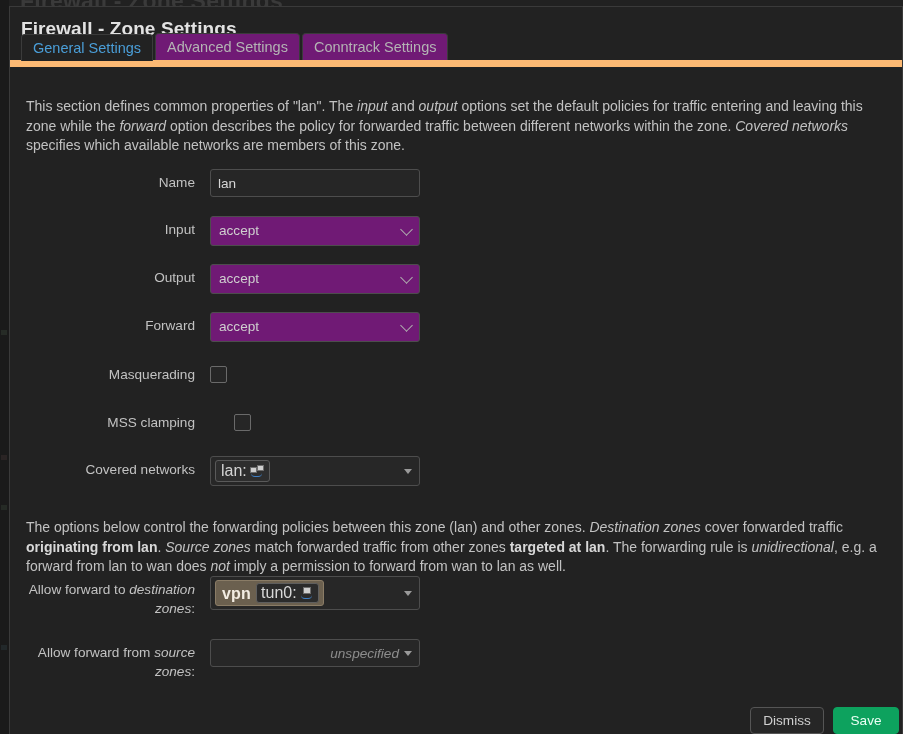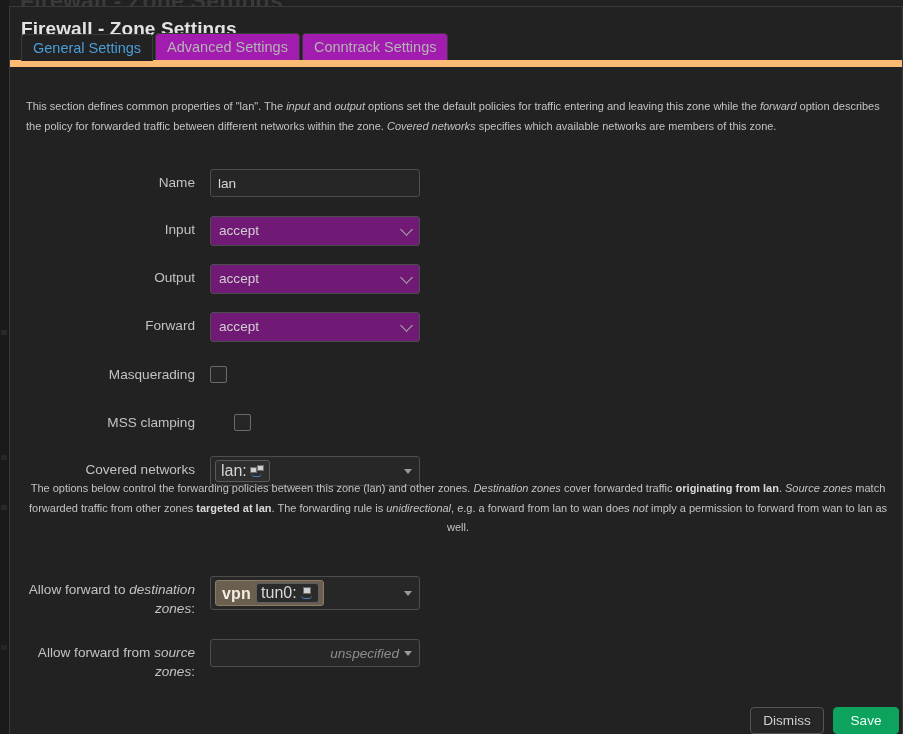--- a/index.html
+++ b/index.html
@@ -69,43 +69,43 @@
   .tab {
     height: 27px;
     line-height: 26px;
     padding: 0 11px;
     font-size: 14.5px;
     color: #b4b4b4;
     border: 1px solid #3b3b3b;
     border-bottom: none;
     border-radius: 4px 4px 0 0;
     margin-right: 2px;
-    background: #a21caf;
+    background: #701a75;
     cursor: pointer;
     white-space: nowrap;
   }
   .tab.active {
     color: #4a9ed8;
     background: #222222;
     position: relative;
     top: 1px;
   }
 
   
   .para {
     position: absolute;
     left: 16px;
     width: 864px;
-    font-size: 11px;
+    font-size: 14px;
     line-height: 19.6px;
     color: #c2c2c2;
     text-align: left;
   }
   #para-top  { top: 90px; }
-  #para-mid  { top: 472px; text-align: center; }
+  #para-mid  { top: 511px; }
   .para i { font-style: italic; }
   .para b { font-weight: bold; color: #d8d8d8; }
 
   
   .row {
     position: absolute;
     left: 0; right: 0;
     height: 28px;
     display: flex;
     align-items: flex-start;

